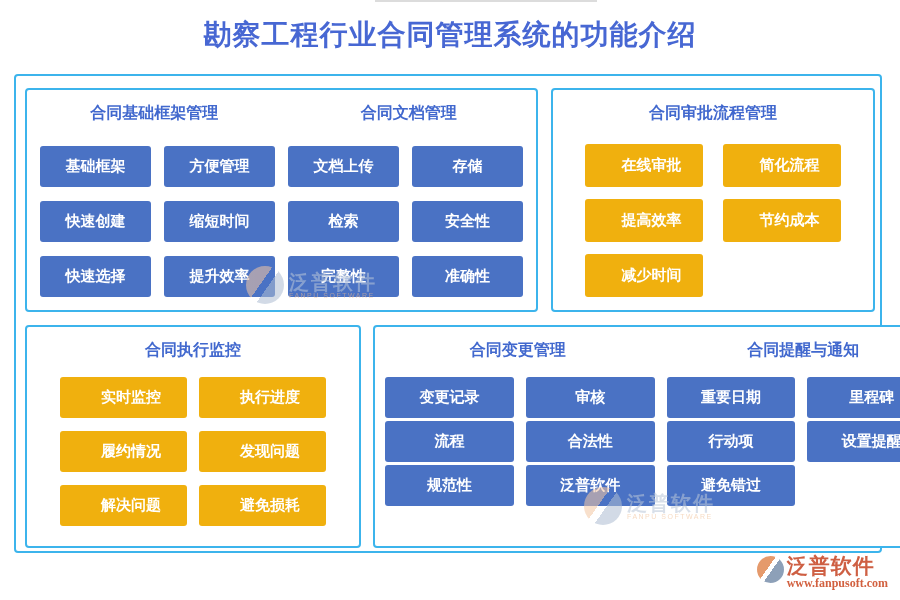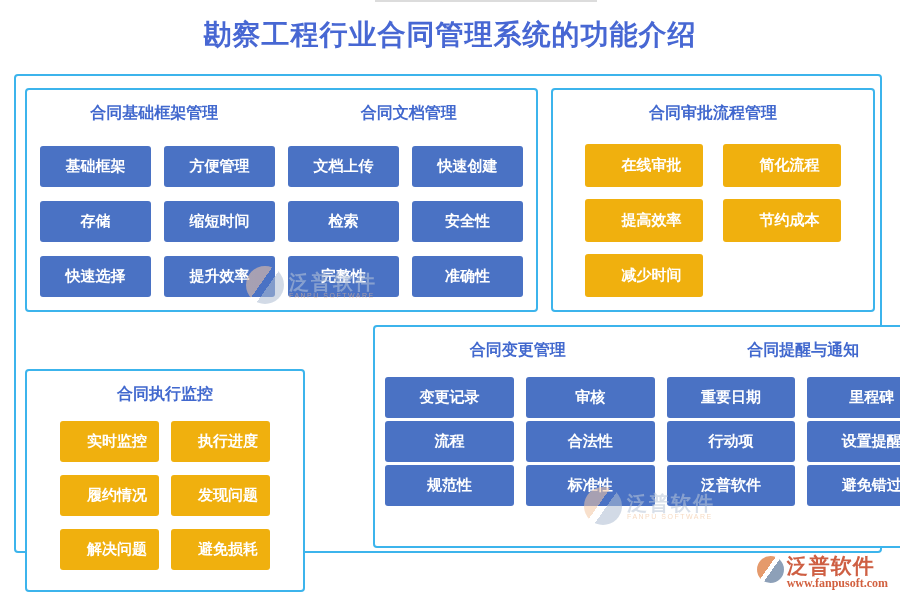--- a/index.html
+++ b/index.html
@@ -10,21 +10,21 @@
 
   .title{position:absolute;left:0;top:16px;width:100%;margin:0;text-align:center;
          font-size:28px;font-weight:bold;color:#4767d3;letter-spacing:1px;}
 
   .outer{position:absolute;left:14px;top:74px;width:868px;height:479px;
          border:2px solid #3cb4ec;border-radius:4px;box-sizing:border-box;}
 
   .panel{position:absolute;border:2px solid #3cb4ec;border-radius:4px;background:#fff;box-sizing:border-box;}
   .pA{left:25px;top:88px;width:513px;height:224px;padding-left:44px;}
   .pB{left:551px;top:88px;width:324px;height:224px;}
-  .pC{left:25px;top:325px;width:280px;height:223px;margin-top:44px;}
+  .pC{left:25px;top:325px;width:336px;height:223px;}
   .pD{left:373px;top:325px;width:575px;height:223px;}
 
   .heads{position:absolute;top:13px;left:0;right:0;display:flex;}
   .phead{flex:1;text-align:center;font-size:16px;font-weight:bold;color:#4168ce;}
 
   .grid{position:absolute;display:grid;}
   .pA .grid{left:13px;right:13px;top:56px;grid-template-columns:repeat(4,1fr);gap:14px 13px;grid-auto-rows:41px;}
   .pB .grid{left:32px;right:32px;top:54px;grid-template-columns:repeat(2,1fr);gap:12px 20px;grid-auto-rows:43px;}
   .pC .grid{left:33px;right:33px;top:50px;grid-template-columns:repeat(2,1fr);gap:13px 12px;grid-auto-rows:41px;}
   .pD .grid{left:10px;right:10px;top:50px;grid-template-columns:repeat(4,1fr);gap:3px 12px;grid-auto-rows:41px;}
@@ -61,22 +61,22 @@
 
   <section class="panel pA">
     <div class="heads">
       <div class="phead">合同基础框架管理</div>
       <div class="phead">合同文档管理</div>
     </div>
     <div class="grid">
       <div class="btn blue">基础框架</div>
       <div class="btn blue">方便管理</div>
       <div class="btn blue">文档上传</div>
+      <div class="btn blue">存储</div>
       <div class="btn blue">快速创建</div>
-      <div class="btn blue">存储</div>
       <div class="btn blue">缩短时间</div>
       <div class="btn blue">检索</div>
       <div class="btn blue">安全性</div>
       <div class="btn blue">快速选择</div>
       <div class="btn blue">提升效率</div>
       <div class="btn blue">完整性</div>
       <div class="btn blue">准确性</div>
     </div>
   </section>
 
@@ -115,21 +115,20 @@
     <div class="grid">
       <div class="btn blue">变更记录</div>
       <div class="btn blue">审核</div>
       <div class="btn blue">重要日期</div>
       <div class="btn blue">里程碑</div>
       <div class="btn blue">流程</div>
       <div class="btn blue">合法性</div>
       <div class="btn blue">行动项</div>
       <div class="btn blue">设置提醒</div>
       <div class="btn blue">规范性</div>
-      <div class="btn blue">标准性</div>
       <div class="btn blue">泛普软件</div>
       <div class="btn blue">避免错过</div>
     </div>
   </section>
 
   <div class="wm wm1">
     <div class="swoosh"></div>
     <div>
       <div class="wmtext">泛普软件</div>
       <div class="wmsub">FANPU SOFTWARE</div>

